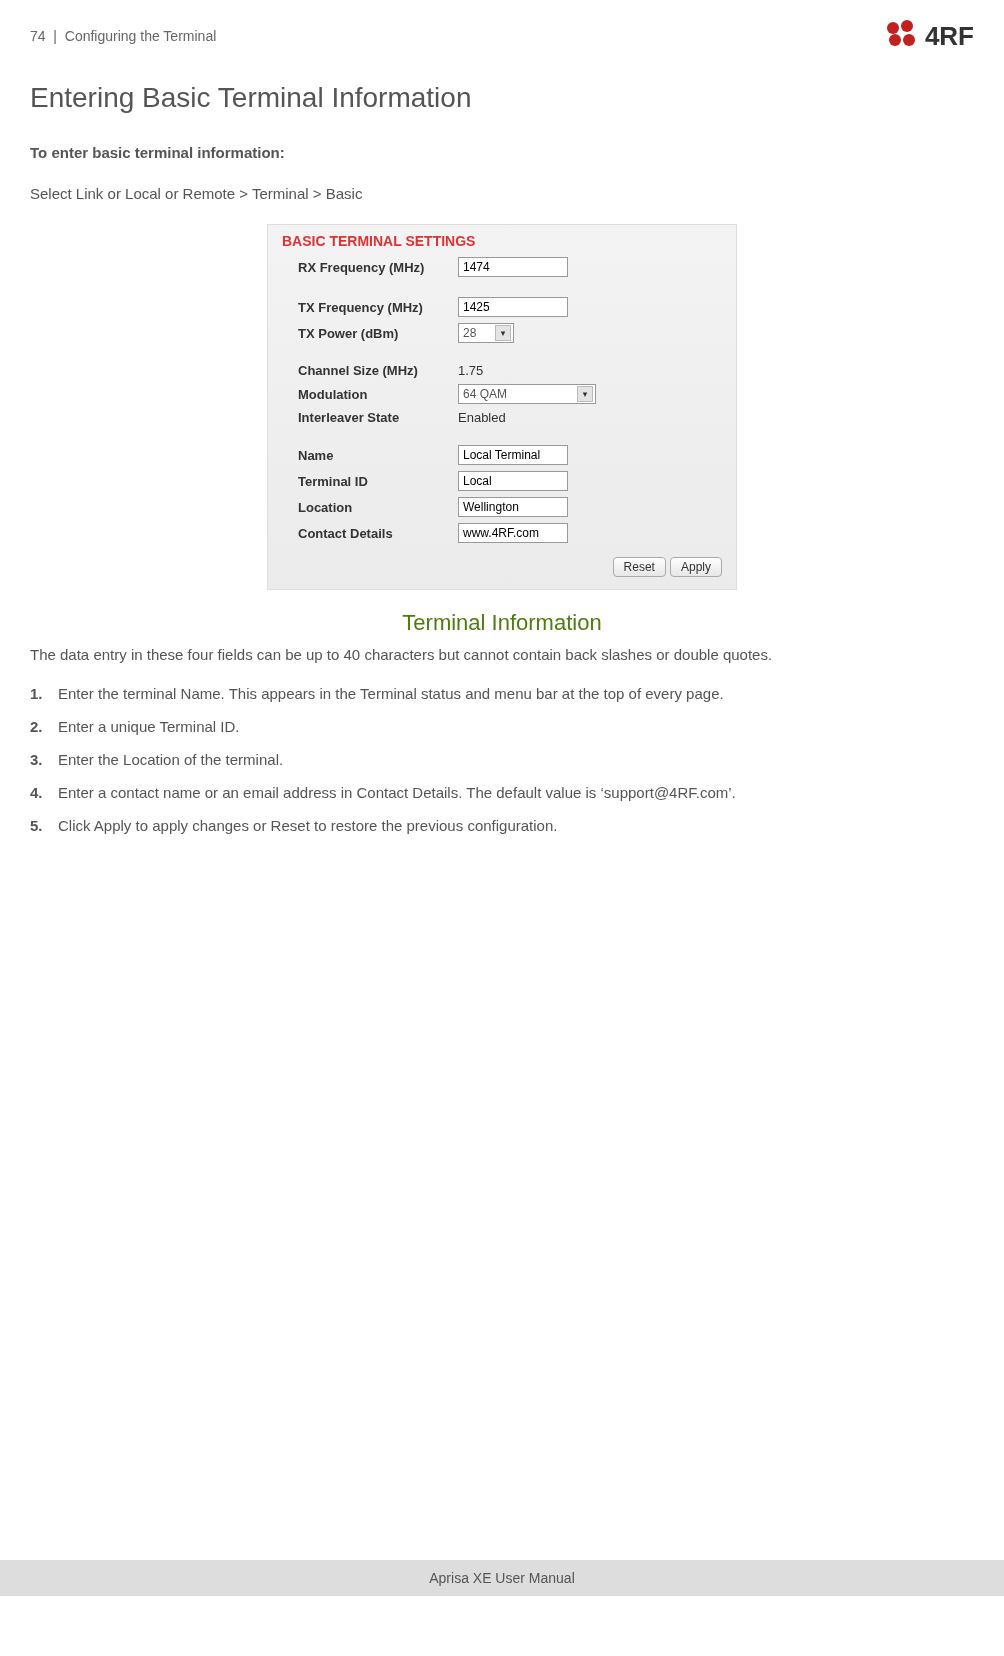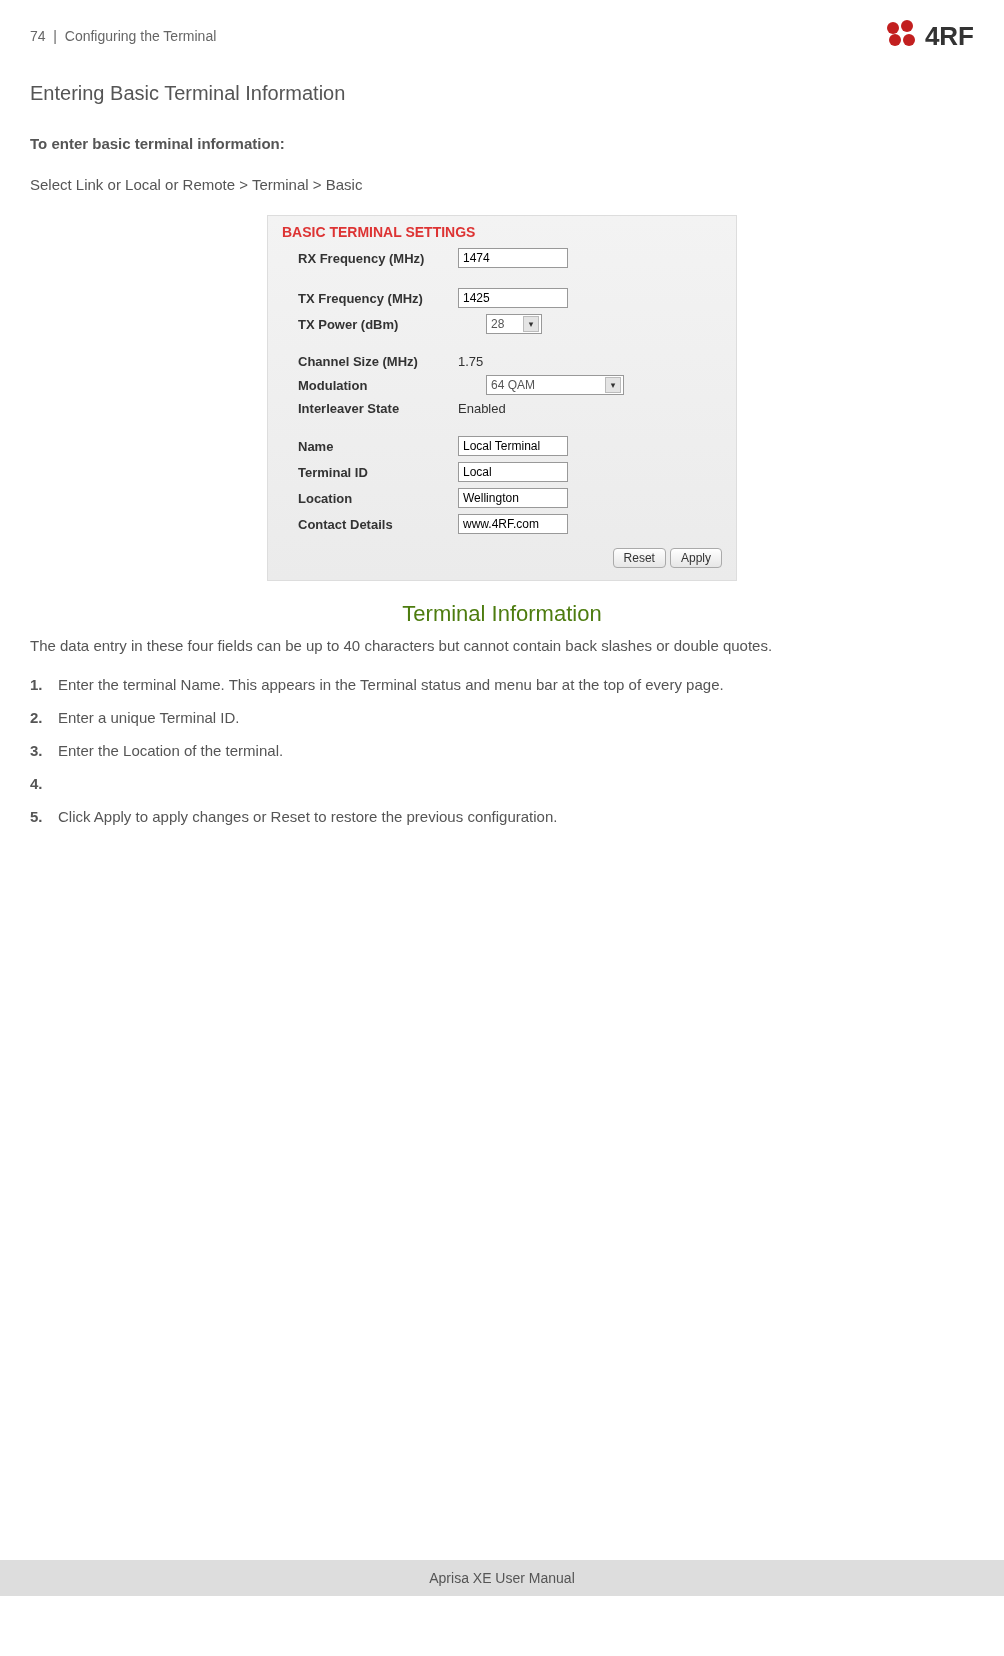--- a/index.html
+++ b/index.html
@@ -35,21 +35,21 @@
     display: inline-block;
     margin-right: 6px;
   }
   .logo-text {
     font-weight: bold;
     font-size: 26px;
     color: #333;
     font-family: Arial, sans-serif;
   }
   .h1 {
-    font-size: 20px;
+    font-size: 28px;
     color: #555;
     font-weight: normal;
     margin: 10px 0 30px 0;
   }
   .h2 {
     font-size: 22px;
     color: #4d7c0f;
     font-weight: normal;
     margin: 20px 0 8px 0;
     text-align: center;
@@ -127,21 +127,20 @@
     font-family: Arial, sans-serif;
   }
   .form-select {
     display: inline-flex;
     align-items: center;
     border: 1px solid #999;
     background: #fff;
     padding: 1px 2px 1px 4px;
     font-size: 12px;
     font-family: Arial, sans-serif;
-    margin-left: 28px;
   }
   .form-select .chev {
     background: #e4e4e4;
     border: 1px solid #bbb;
     width: 14px;
     height: 14px;
     display: inline-flex;
     align-items: center;
     justify-content: center;
     margin-left: 4px;
@@ -278,20 +277,21 @@
     <div class="step">
       <div class="step-num">2.</div>
       <div>Enter a unique Terminal ID.</div>
     </div>
     <div class="step">
       <div class="step-num">3.</div>
       <div>Enter the Location of the terminal.</div>
     </div>
     <div class="step">
       <div class="step-num">4.</div>
+      <div>Enter a contact name or an email address in Contact Details. The default value is ‘support@4RF.com’.</div>
     </div>
     <div class="step">
       <div class="step-num">5.</div>
       <div>Click Apply to apply changes or Reset to restore the previous configuration.</div>
     </div>
   </div>
 
   <div class="footer">Aprisa XE User Manual</div>
 </div>
 

